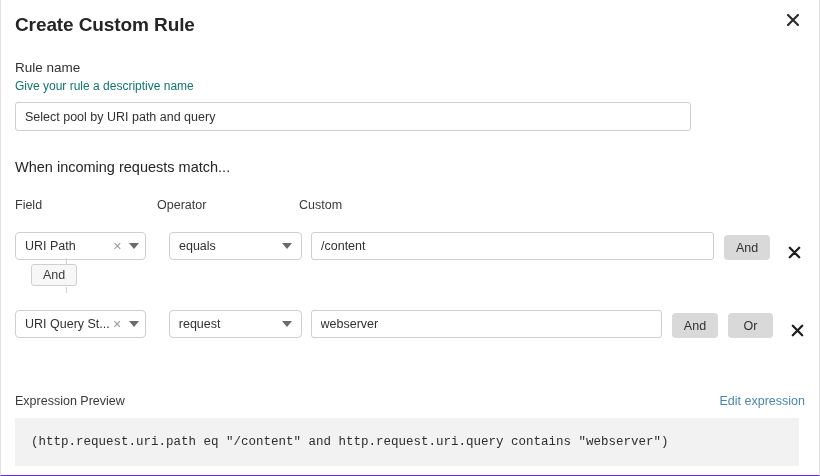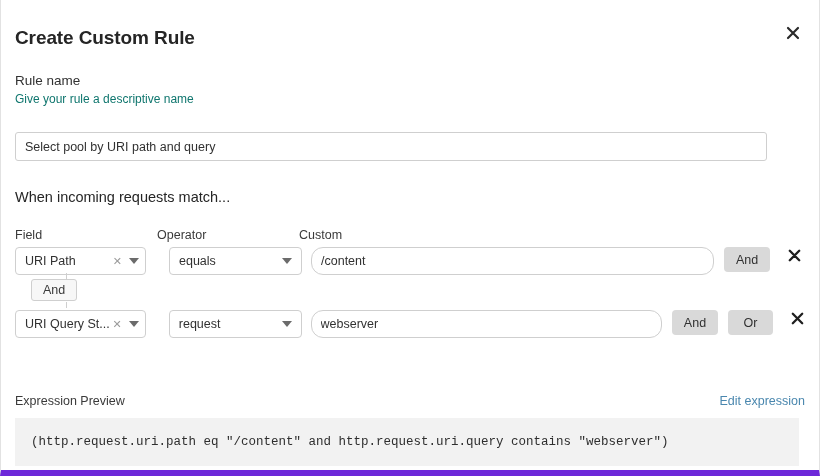--- a/index.html
+++ b/index.html
@@ -16,22 +16,22 @@
   }
 
   .dialog {
     position: relative;
     box-sizing: border-box;
     width: 820px;
     height: 476px;
     background: #ffffff;
     border-left: 1px solid #e2e2e2;
     border-right: 1px solid #e2e2e2;
-    border-bottom: 6px solid #6d28d9;
-    padding: 16px 14px;
+    border-bottom: 1px solid #6d28d9;
+    padding: 3px 14px;
   }
 
   
   .dialog-header {
     position: relative;
     height: 44px;
     display: flex;
     align-items: center;
   }
   .dialog-title {
@@ -61,23 +61,23 @@
     margin-top: 13px;
   }
   .field-hint {
     font-size: 12px;
     color: #0f766e;
     margin-top: 4px;
   }
   .rule-name-input {
     box-sizing: border-box;
     display: block;
-    width: 752px;
+    width: 676px;
     height: 29px;
-    margin-top: 26px;
+    margin-top: 9px;
     padding: 0 9px;
     border: 1px solid #cfcfcf;
     border-radius: 3px;
     background: #fff;
     font-family: "Liberation Sans", sans-serif;
     font-size: 12.5px;
     color: #313131;
     outline: none;
   }
 
@@ -94,21 +94,21 @@
     margin-top: 23px;
     font-size: 12.5px;
     color: #3a3a3a;
   }
   .col-head-field    { width: 142px; }
   .col-head-operator { width: 142px; }
   .col-head-value    { width: 200px; }
 
   .cond-row {
     display: flex;
-    align-items: flex-start;
+    align-items: flex-end;
     margin-top: 5px;
   }
   .cond-row.second { margin-top: 7px; }
 
   .select-box {
     box-sizing: border-box;
     position: relative;
     width: 131px;
     height: 28px;
     border: 1px solid #cfcfcf;
@@ -147,26 +147,27 @@
     margin-left: 23px;
     padding-right: 9px;
   }
 
   .value-input {
     box-sizing: border-box;
     height: 28px;
     margin-left: 9px;
     padding: 0 9px;
     border: 1px solid #cfcfcf;
-    border-radius: 12px;
+    border-radius: 3px;
     background: #fff;
     font-family: "Liberation Sans", sans-serif;
     font-size: 12.5px;
     color: #313131;
     outline: none;
+    margin-top: 15px;
   }
   .value-input.wide   { width: 403px; }
   .value-input.narrow { width: 352px; }
 
   .logic-btn {
     box-sizing: border-box;
     height: 25px;
     min-width: 45px;
     padding: 0 12px;
     margin-left: 10px;

